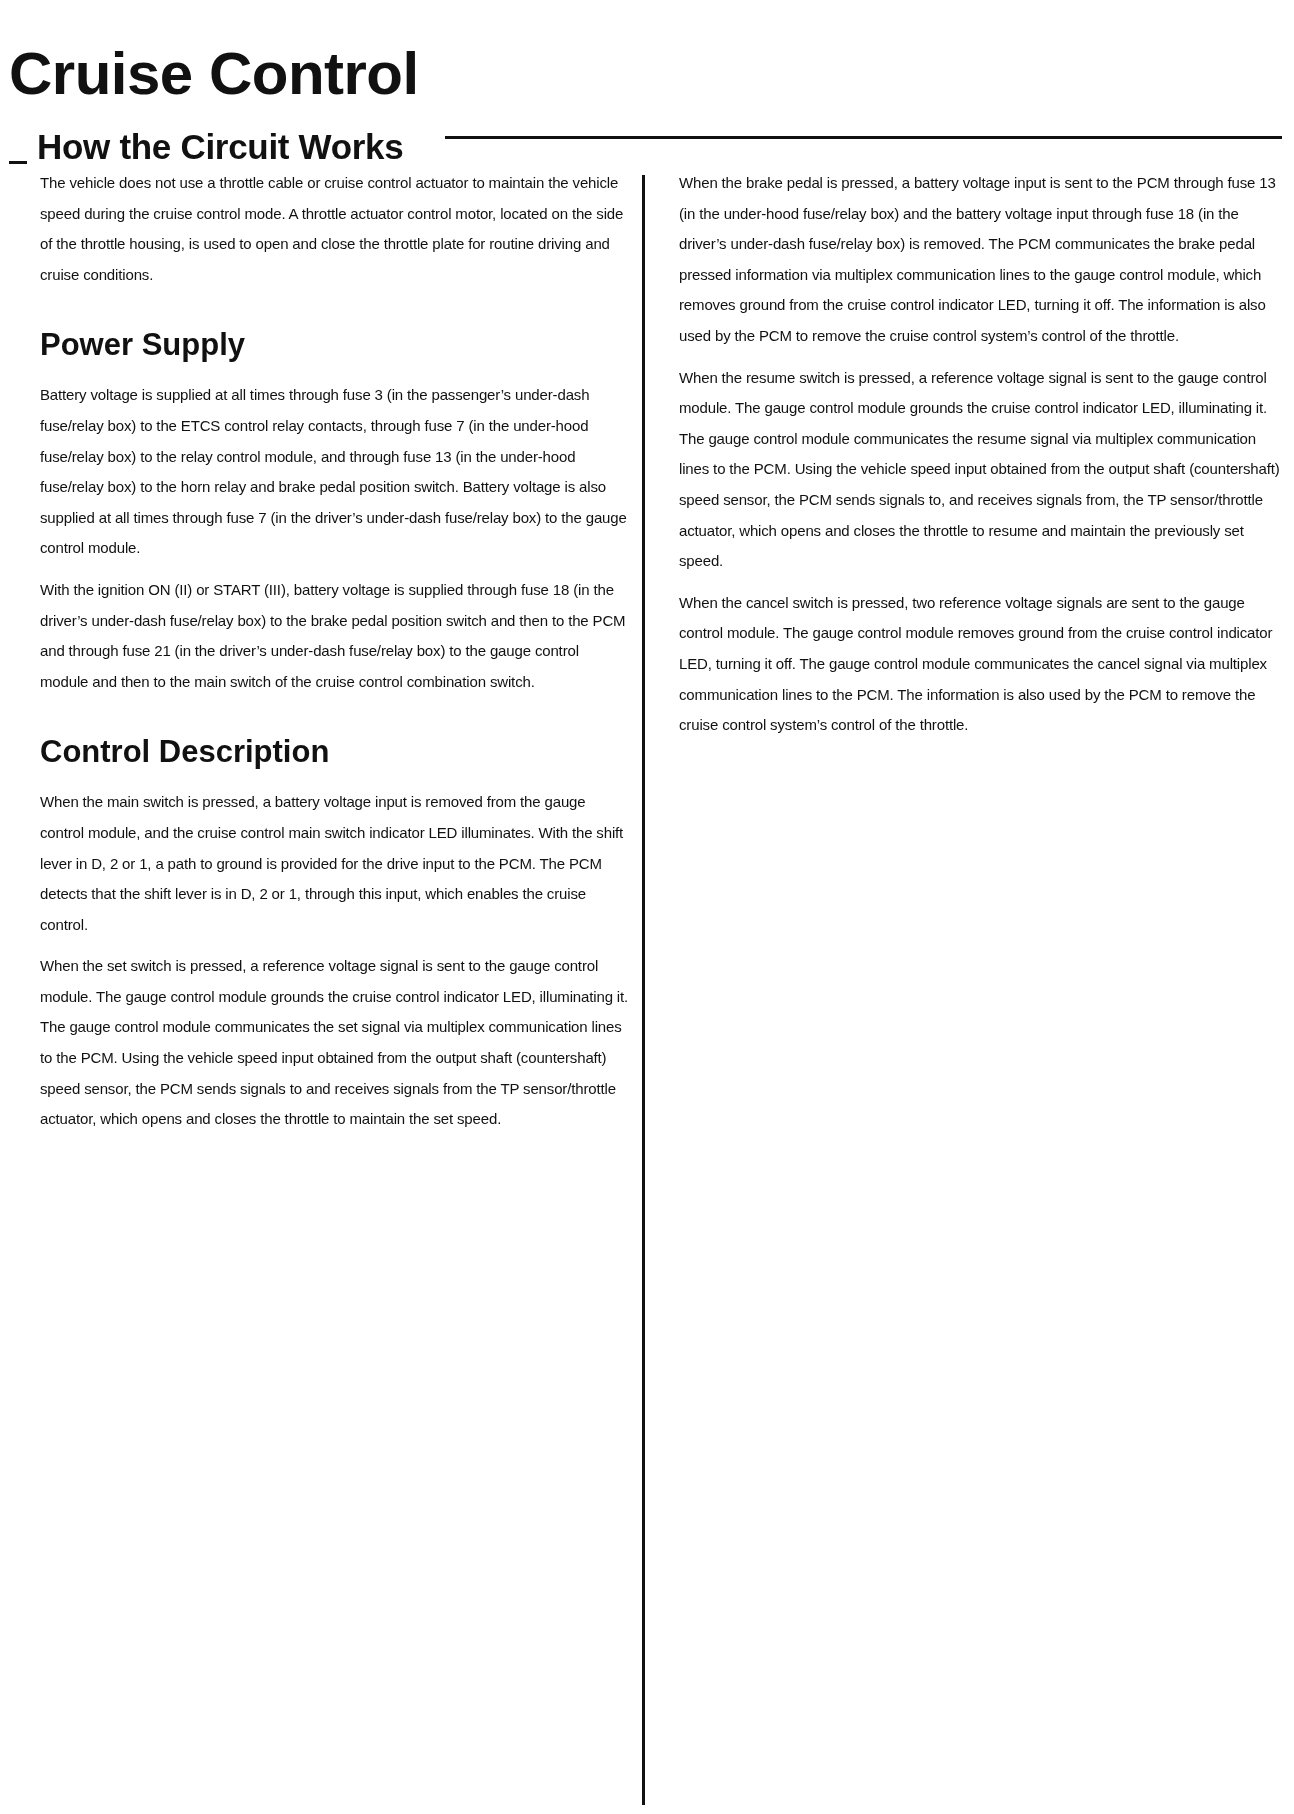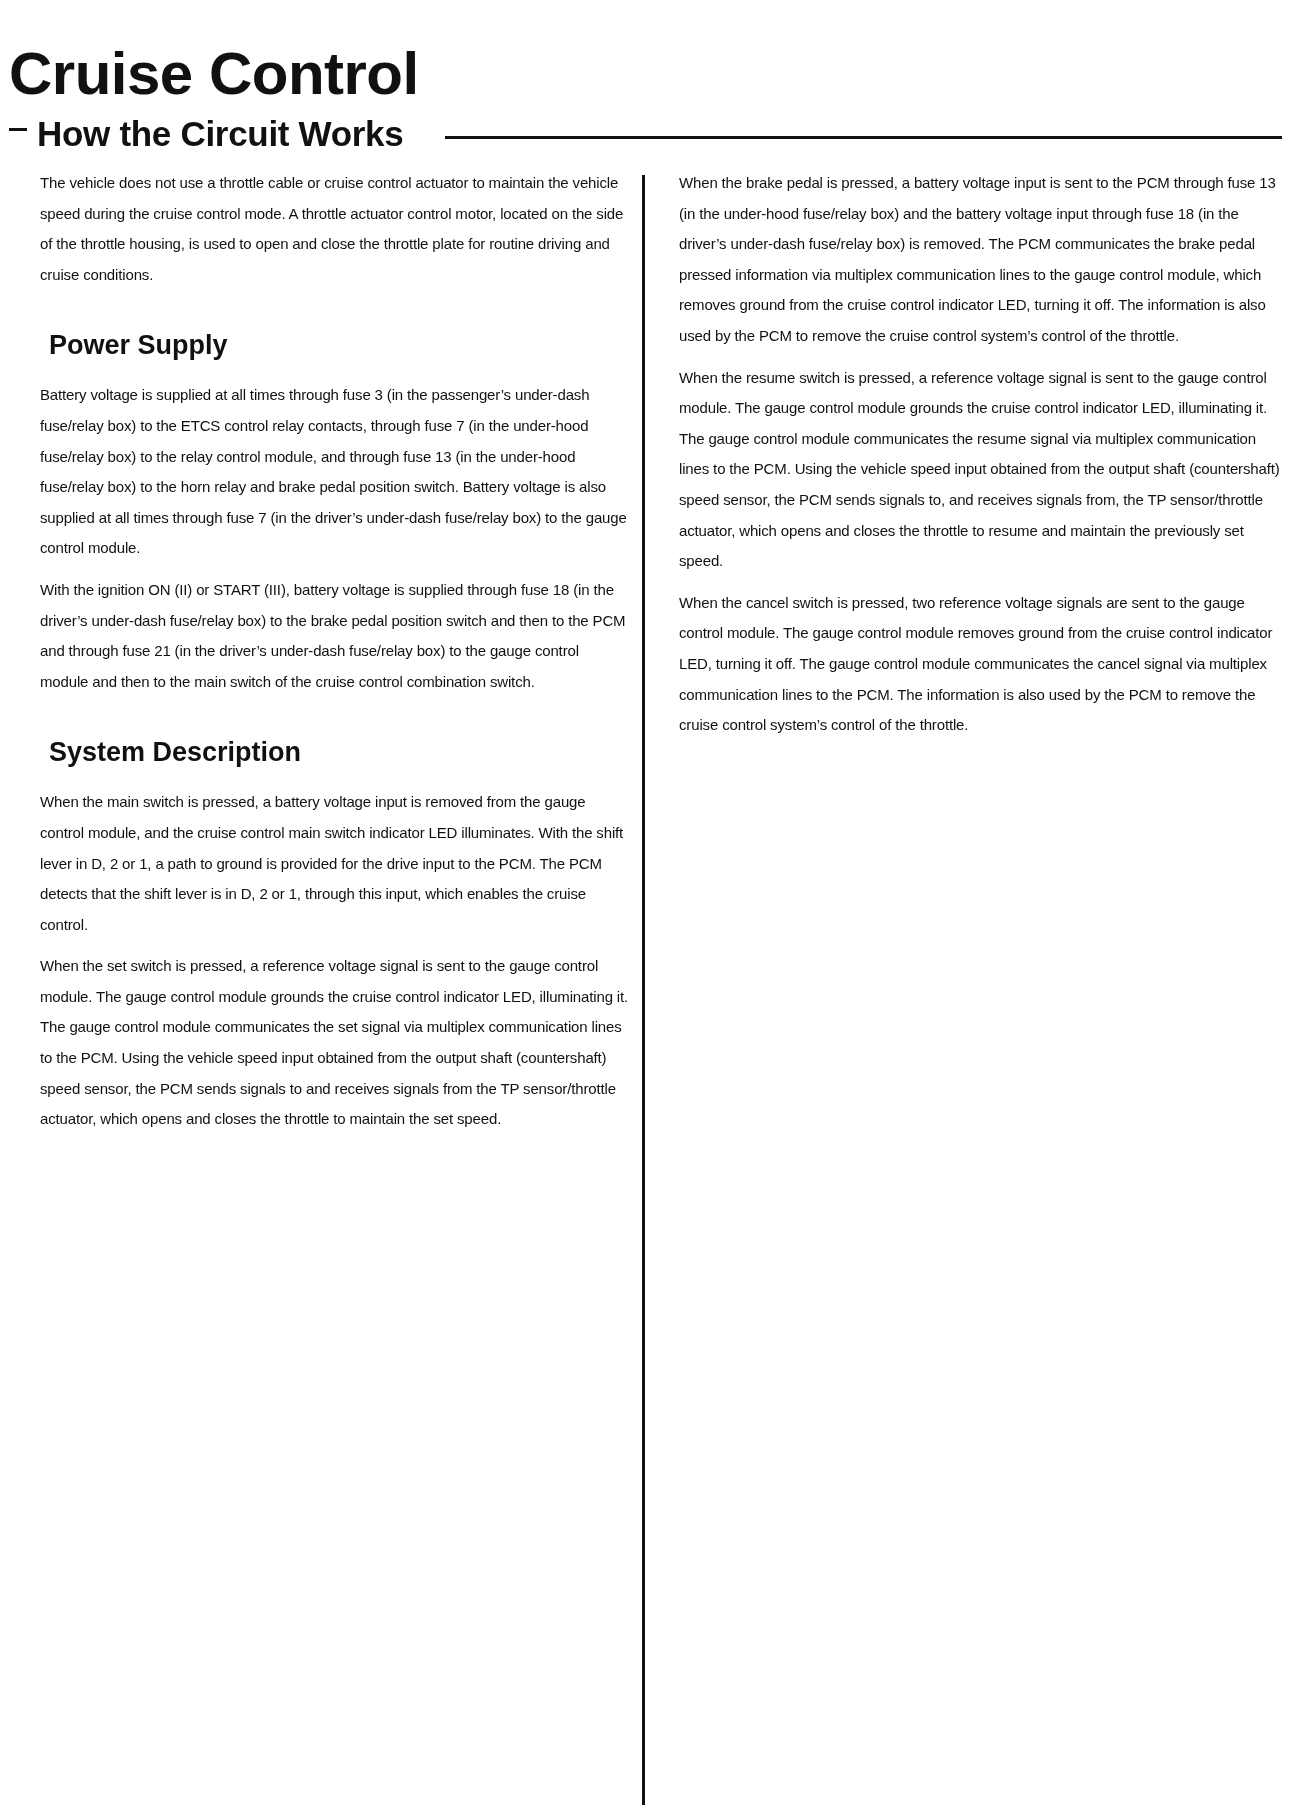--- a/index.html
+++ b/index.html
@@ -5,22 +5,22 @@
     html, body { margin: 0; padding: 0; background: #ffffff; }
     body {
       width: 1294px; height: 1814px; position: relative; overflow: hidden;
       font-family: "Liberation Sans", sans-serif; color: #111111;
     }
     .title {
       position: absolute; left: 9px; top: 44px; margin: 0;
       font-size: 60px; font-weight: bold; letter-spacing: -0.5px; line-height: 1;
     }
     .subhead {
-      position: absolute; left: 9px; top: 116px; height: 40px;
-      display: flex; align-items: flex-start;
+      position: absolute; left: 9px; top: 124px; height: 40px;
+      display: flex; align-items: flex-end;
     }
     .subhead .dash {
       display: inline-block; width: 18px; height: 3px; background: #111;
       margin-right: 10px; margin-top: 12px;
     }
     .subhead h2 {
       margin: 0; font-size: 35px; font-weight: bold; line-height: 1; letter-spacing: -0.3px;
     }
     .header-rule {
       position: absolute; left: 445px; top: 136px; width: 837px; height: 3px; background: #111;
@@ -30,21 +30,21 @@
     }
     .col {
       position: absolute; top: 168px;
     }
     .col.left { left: 40px; width: 590px; }
     .col.right { left: 679px; width: 605px; }
     .col p {
       margin: 0 0 11px 0; font-size: 15px; line-height: 30.6px; letter-spacing: -0.15px;
     }
     .col h3 {
-      margin: 9px; font-size: 27px; font-weight: bold; line-height: 30px;
+      margin: 0; font-size: 31px; font-weight: bold; line-height: 30px;
     }
     .gap-before { margin-top: 40px !important; }
     .h3-wrap { margin: 0 0 20px 0; }
   </style>
 </head>
 <body>
 
 <h1 class="title">Cruise Control</h1>
 
 <div class="subhead">
@@ -58,21 +58,21 @@
 <div class="col left">
   <p>The vehicle does not use a throttle cable or cruise control actuator to maintain the vehicle speed during the cruise control mode. A throttle actuator control motor, located on the side of the throttle housing, is used to open and close the throttle plate for routine driving and cruise conditions.</p>
 
   <div class="h3-wrap gap-before">
     <h3>Power Supply</h3>
   </div>
   <p>Battery voltage is supplied at all times through fuse 3 (in the passenger’s under-dash fuse/relay box) to the ETCS control relay contacts, through fuse 7 (in the under-hood fuse/relay box) to the relay control module, and through fuse 13 (in the under-hood fuse/relay box) to the horn relay and brake pedal position switch.  Battery voltage is also supplied at all times through fuse 7 (in the driver’s under-dash fuse/relay box) to the gauge control module.</p>
   <p>With the ignition ON (II) or START (III), battery voltage is supplied through fuse 18 (in the driver’s under-dash fuse/relay box) to the brake pedal position switch and then to the PCM and through fuse 21 (in the driver’s under-dash fuse/relay box) to the gauge control module and then to the main switch of the cruise control combination switch.</p>
 
   <div class="h3-wrap gap-before">
-    <h3>System Description</h3>
+    <h3>Control Description</h3>
   </div>
   <p>When the main switch is pressed, a battery voltage input is removed from the gauge control module, and the cruise control main switch indicator LED illuminates.  With the shift lever in D, 2 or 1, a path to ground is provided for the drive input to the PCM.  The PCM detects that the shift lever is in D, 2 or 1, through this input, which enables the cruise control.</p>
   <p>When the set switch is pressed, a reference voltage signal is sent to the gauge control module.  The gauge control module grounds the cruise control indicator LED, illuminating it.  The gauge control module communicates the set signal via multiplex communication lines to the PCM.  Using the vehicle speed input obtained from the output shaft (countershaft) speed sensor, the PCM sends signals to and receives signals from the TP sensor/throttle actuator, which opens and closes the throttle to maintain the set speed.</p>
 </div>
 
 <div class="col right">
   <p>When the brake pedal is pressed, a battery voltage input is sent to the PCM through fuse 13 (in the under-hood fuse/relay box) and the battery voltage input through fuse 18 (in the driver’s under-dash fuse/relay box) is removed.  The PCM communicates the brake pedal pressed information via multiplex communication lines to the gauge control module, which removes ground from the cruise control indicator LED, turning it off. The information is also used by the PCM to remove the cruise control system’s control of the throttle.</p>
   <p>When the resume switch is pressed, a reference voltage signal is sent to the gauge control module. The gauge control module grounds the cruise control indicator LED, illuminating it.  The gauge control module communicates the resume signal via multiplex communication lines to the PCM. Using the vehicle speed input obtained from the output shaft (countershaft) speed sensor, the PCM sends signals to, and receives signals from, the TP sensor/throttle actuator, which opens and closes the throttle to resume and maintain the previously set speed.</p>
   <p>When the cancel switch is pressed, two reference voltage signals are sent to the gauge control module.  The gauge control module removes ground from the cruise control indicator LED, turning it off.  The gauge control module communicates the cancel signal via multiplex communication lines to the PCM.  The information is also used by the PCM to remove the cruise control system’s control of the throttle.</p>
 </div>

